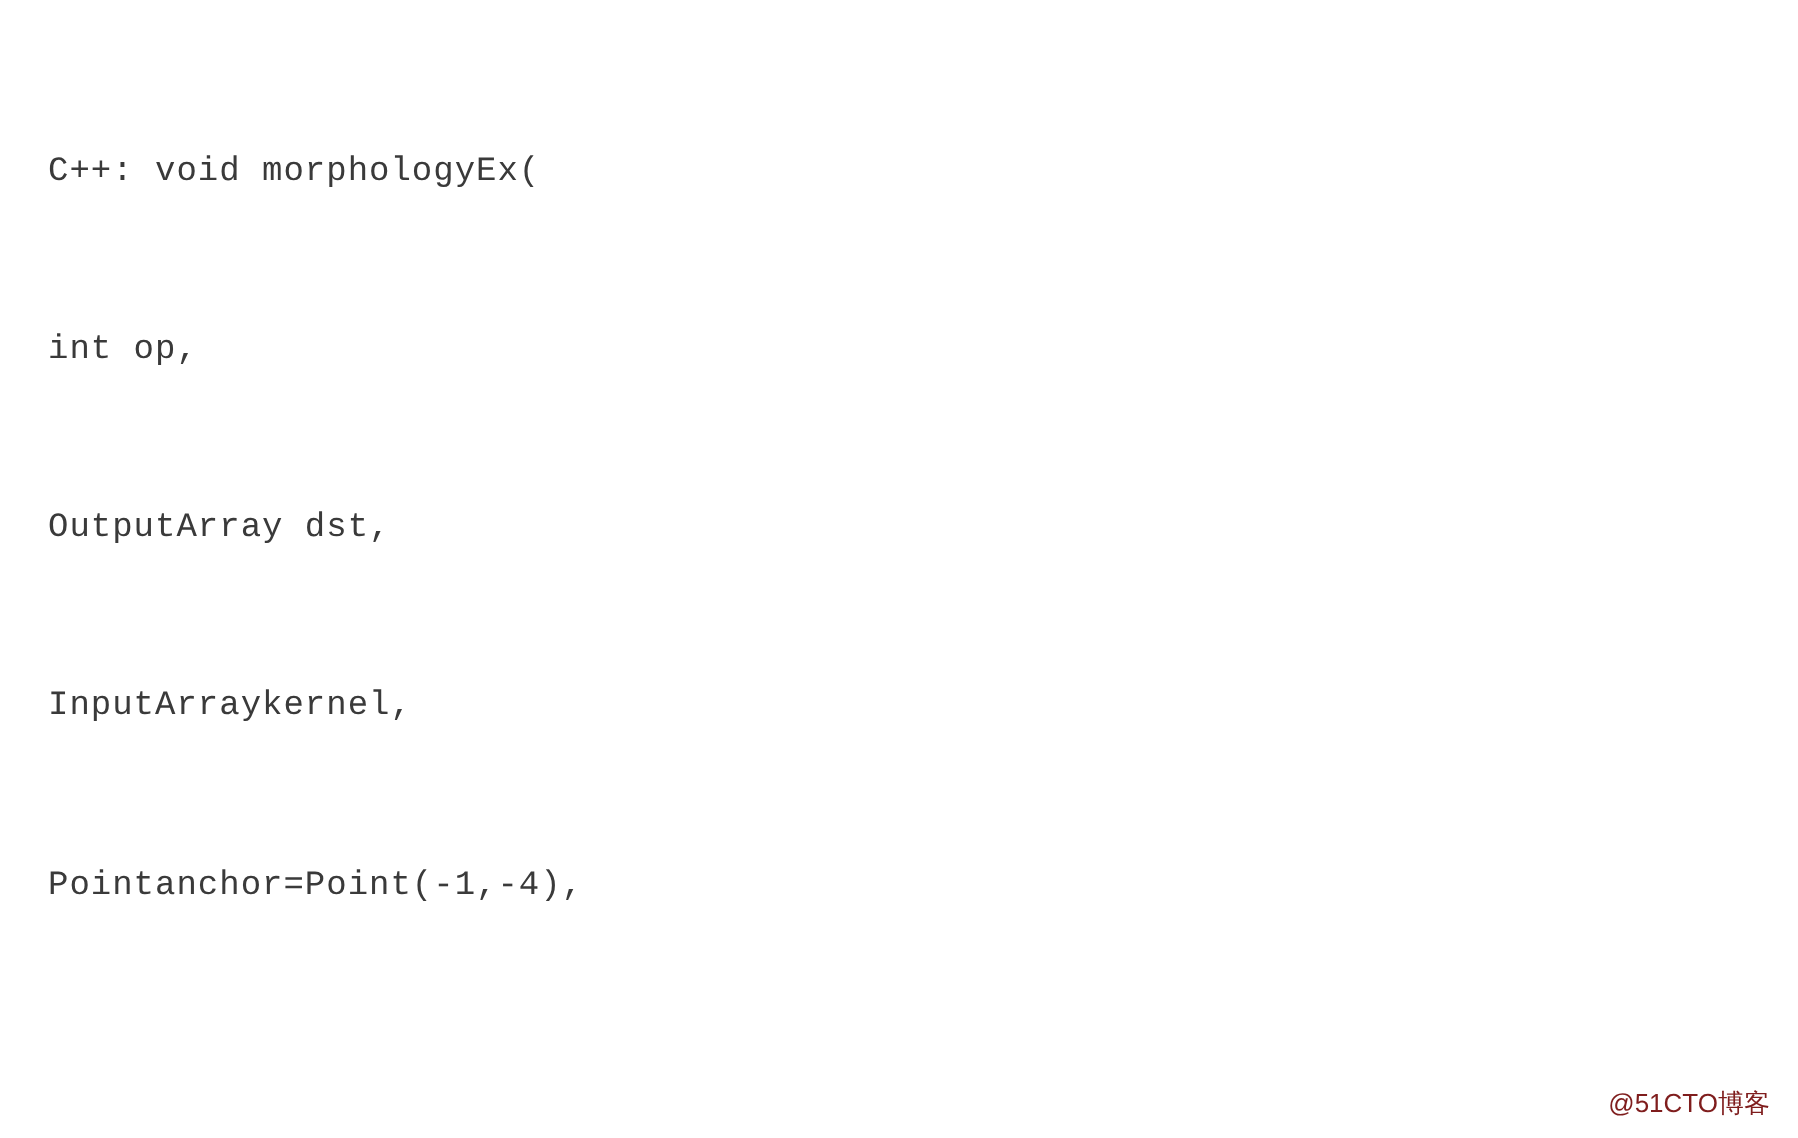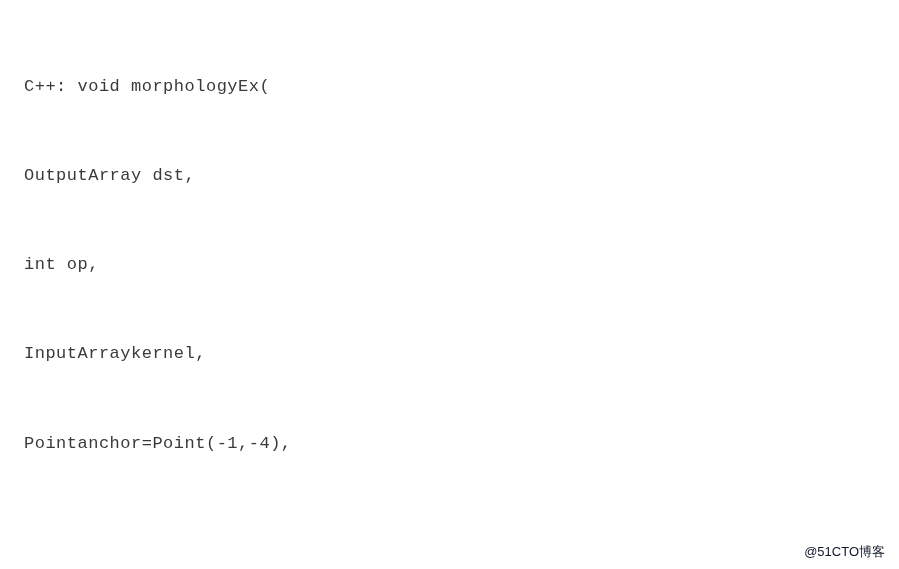--- a/index.html
+++ b/index.html
@@ -23,31 +23,31 @@
       letter-spacing: 0.5px;
       color: #3a3a3a;
       margin-bottom: 22px;
       white-space: pre;
     }
     .watermark {
       position: absolute;
       right: 14px;
       bottom: 8px;
       font-size: 13px;
-      color: #0f172a;
+      color: #7f1d1d;
       font-family: "Microsoft YaHei", sans-serif;
     }
   </style>
 </head>
 <body>
 
 <div class="code-block">
   <div>C++: void morphologyEx(</div>
+  <div>int op,</div>
   <div>OutputArray dst,</div>
-  <div>int op,</div>
   <div>InputArraykernel,</div>
   <div>Pointanchor=Point(-1,-4),</div>
   
   
   
 </div>
 
 <div class="watermark">@51CTO博客</div>
 
 </body></html>

